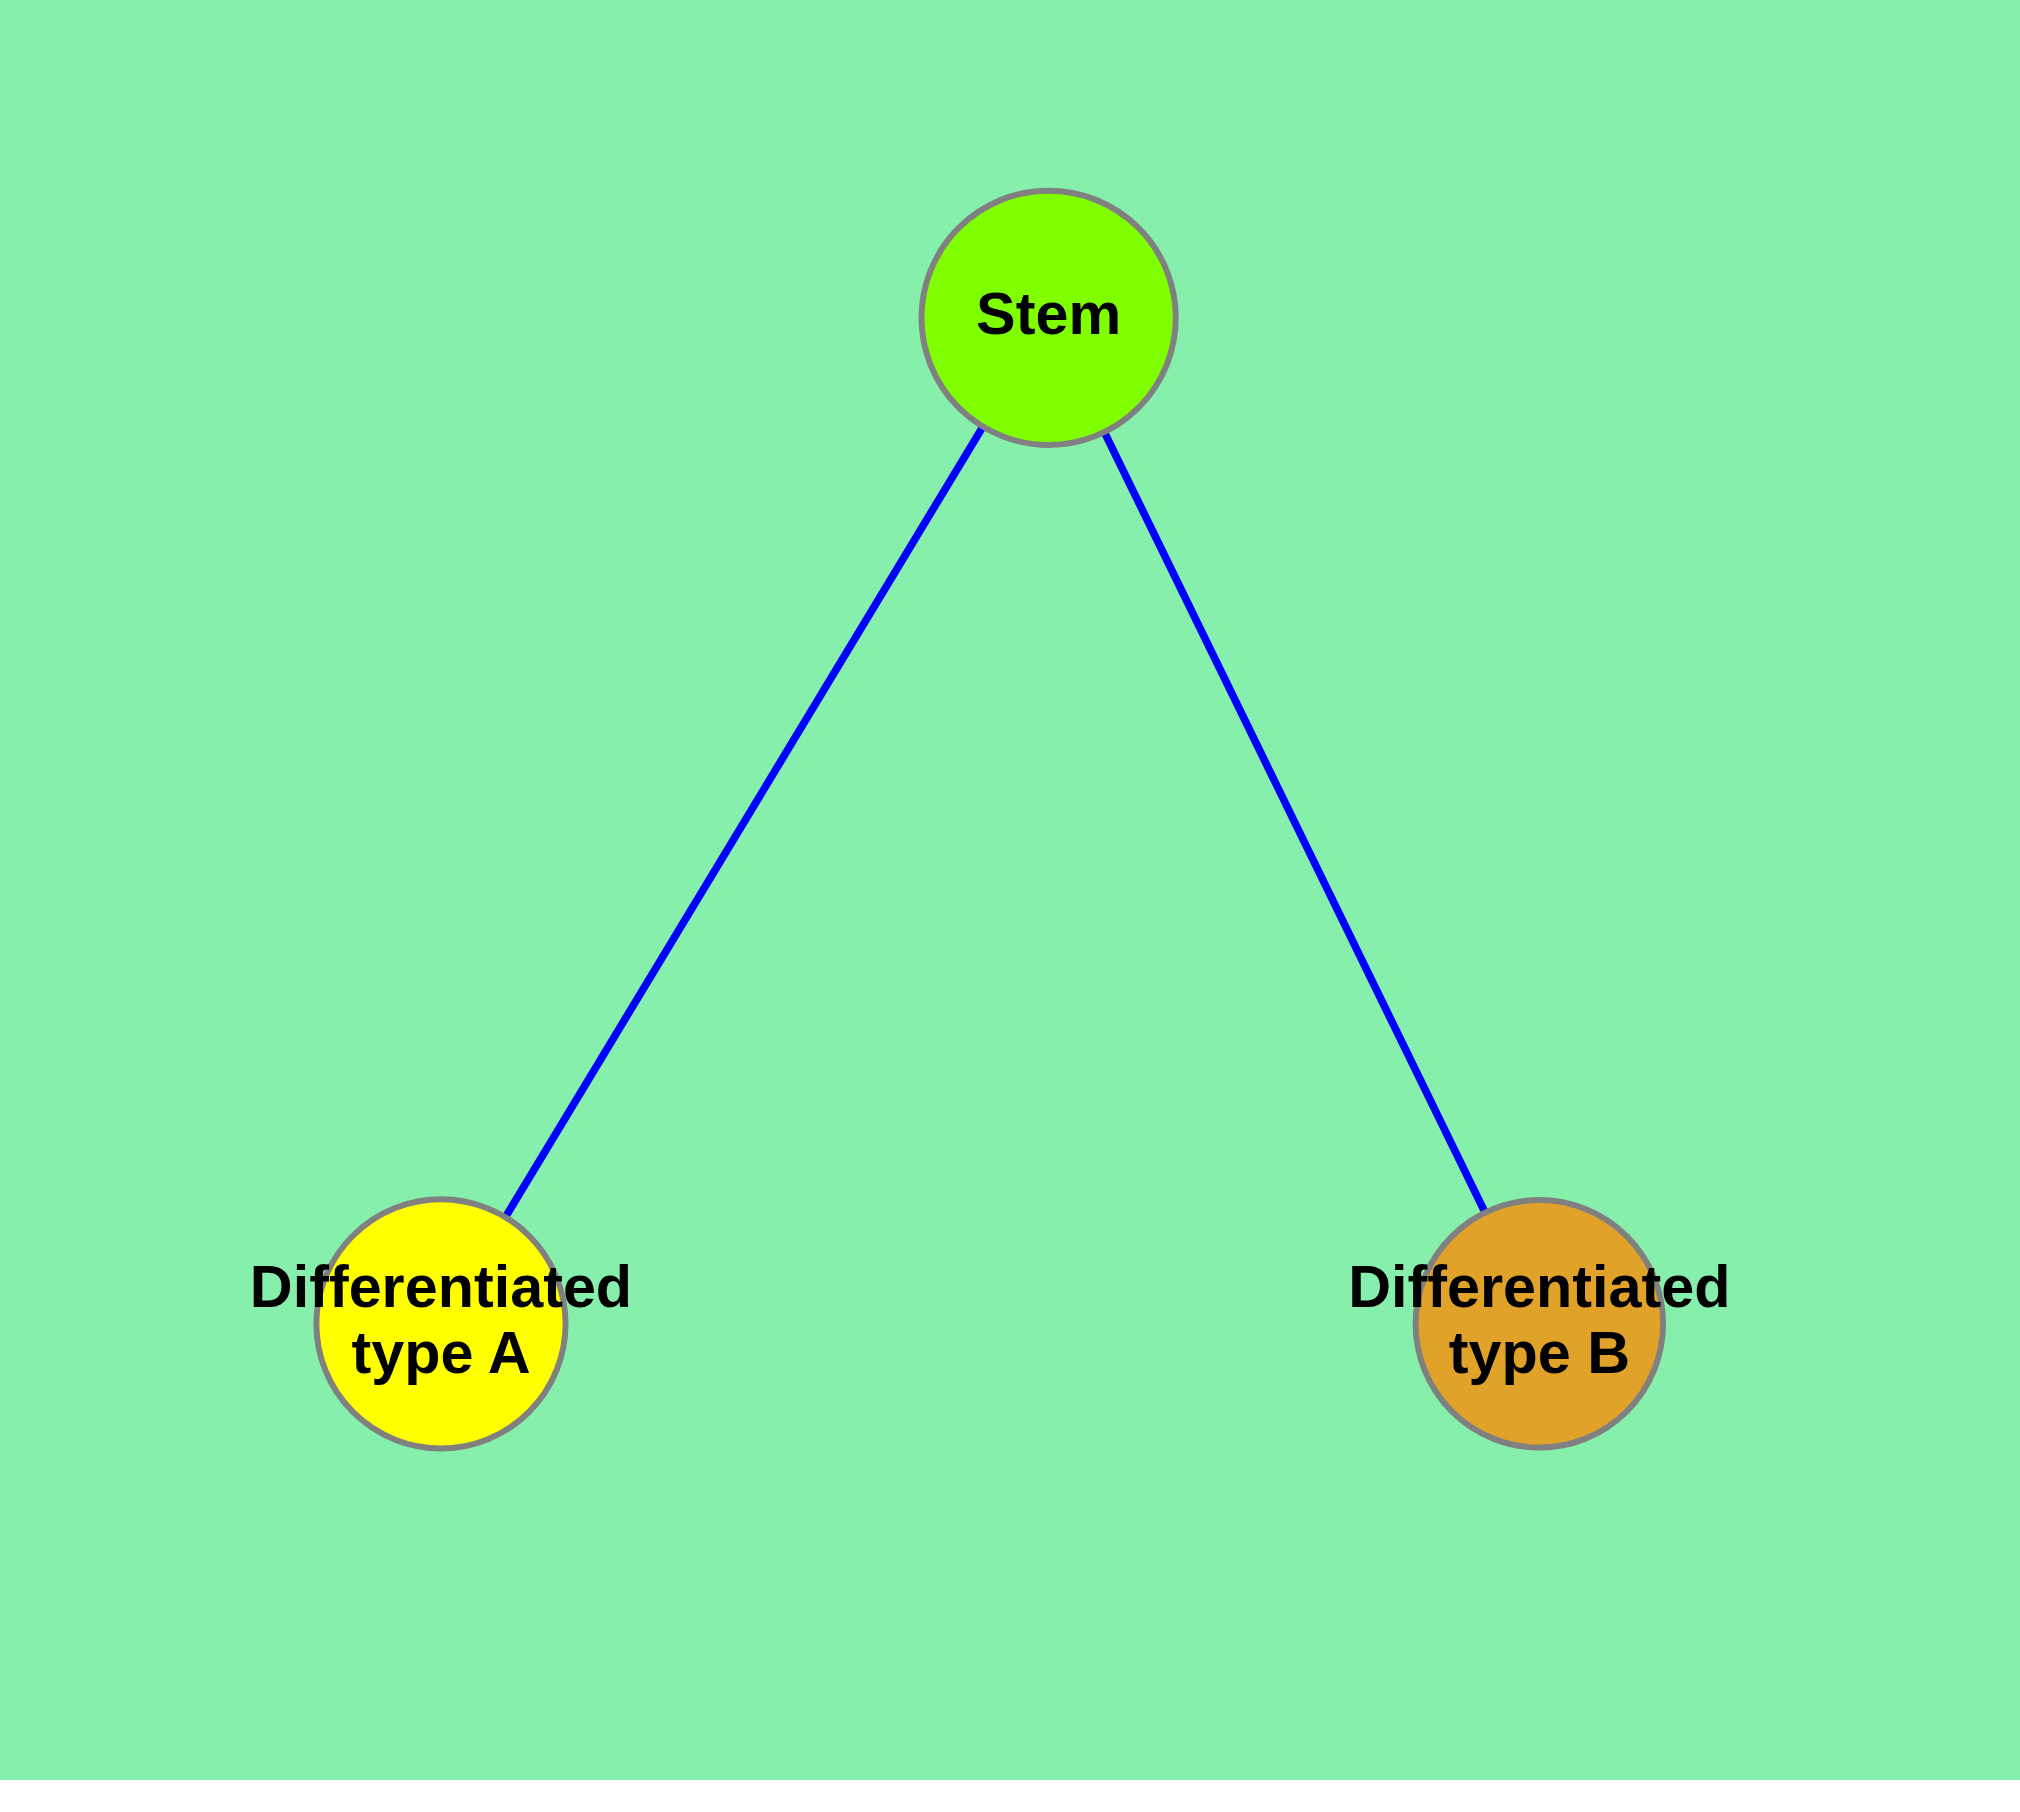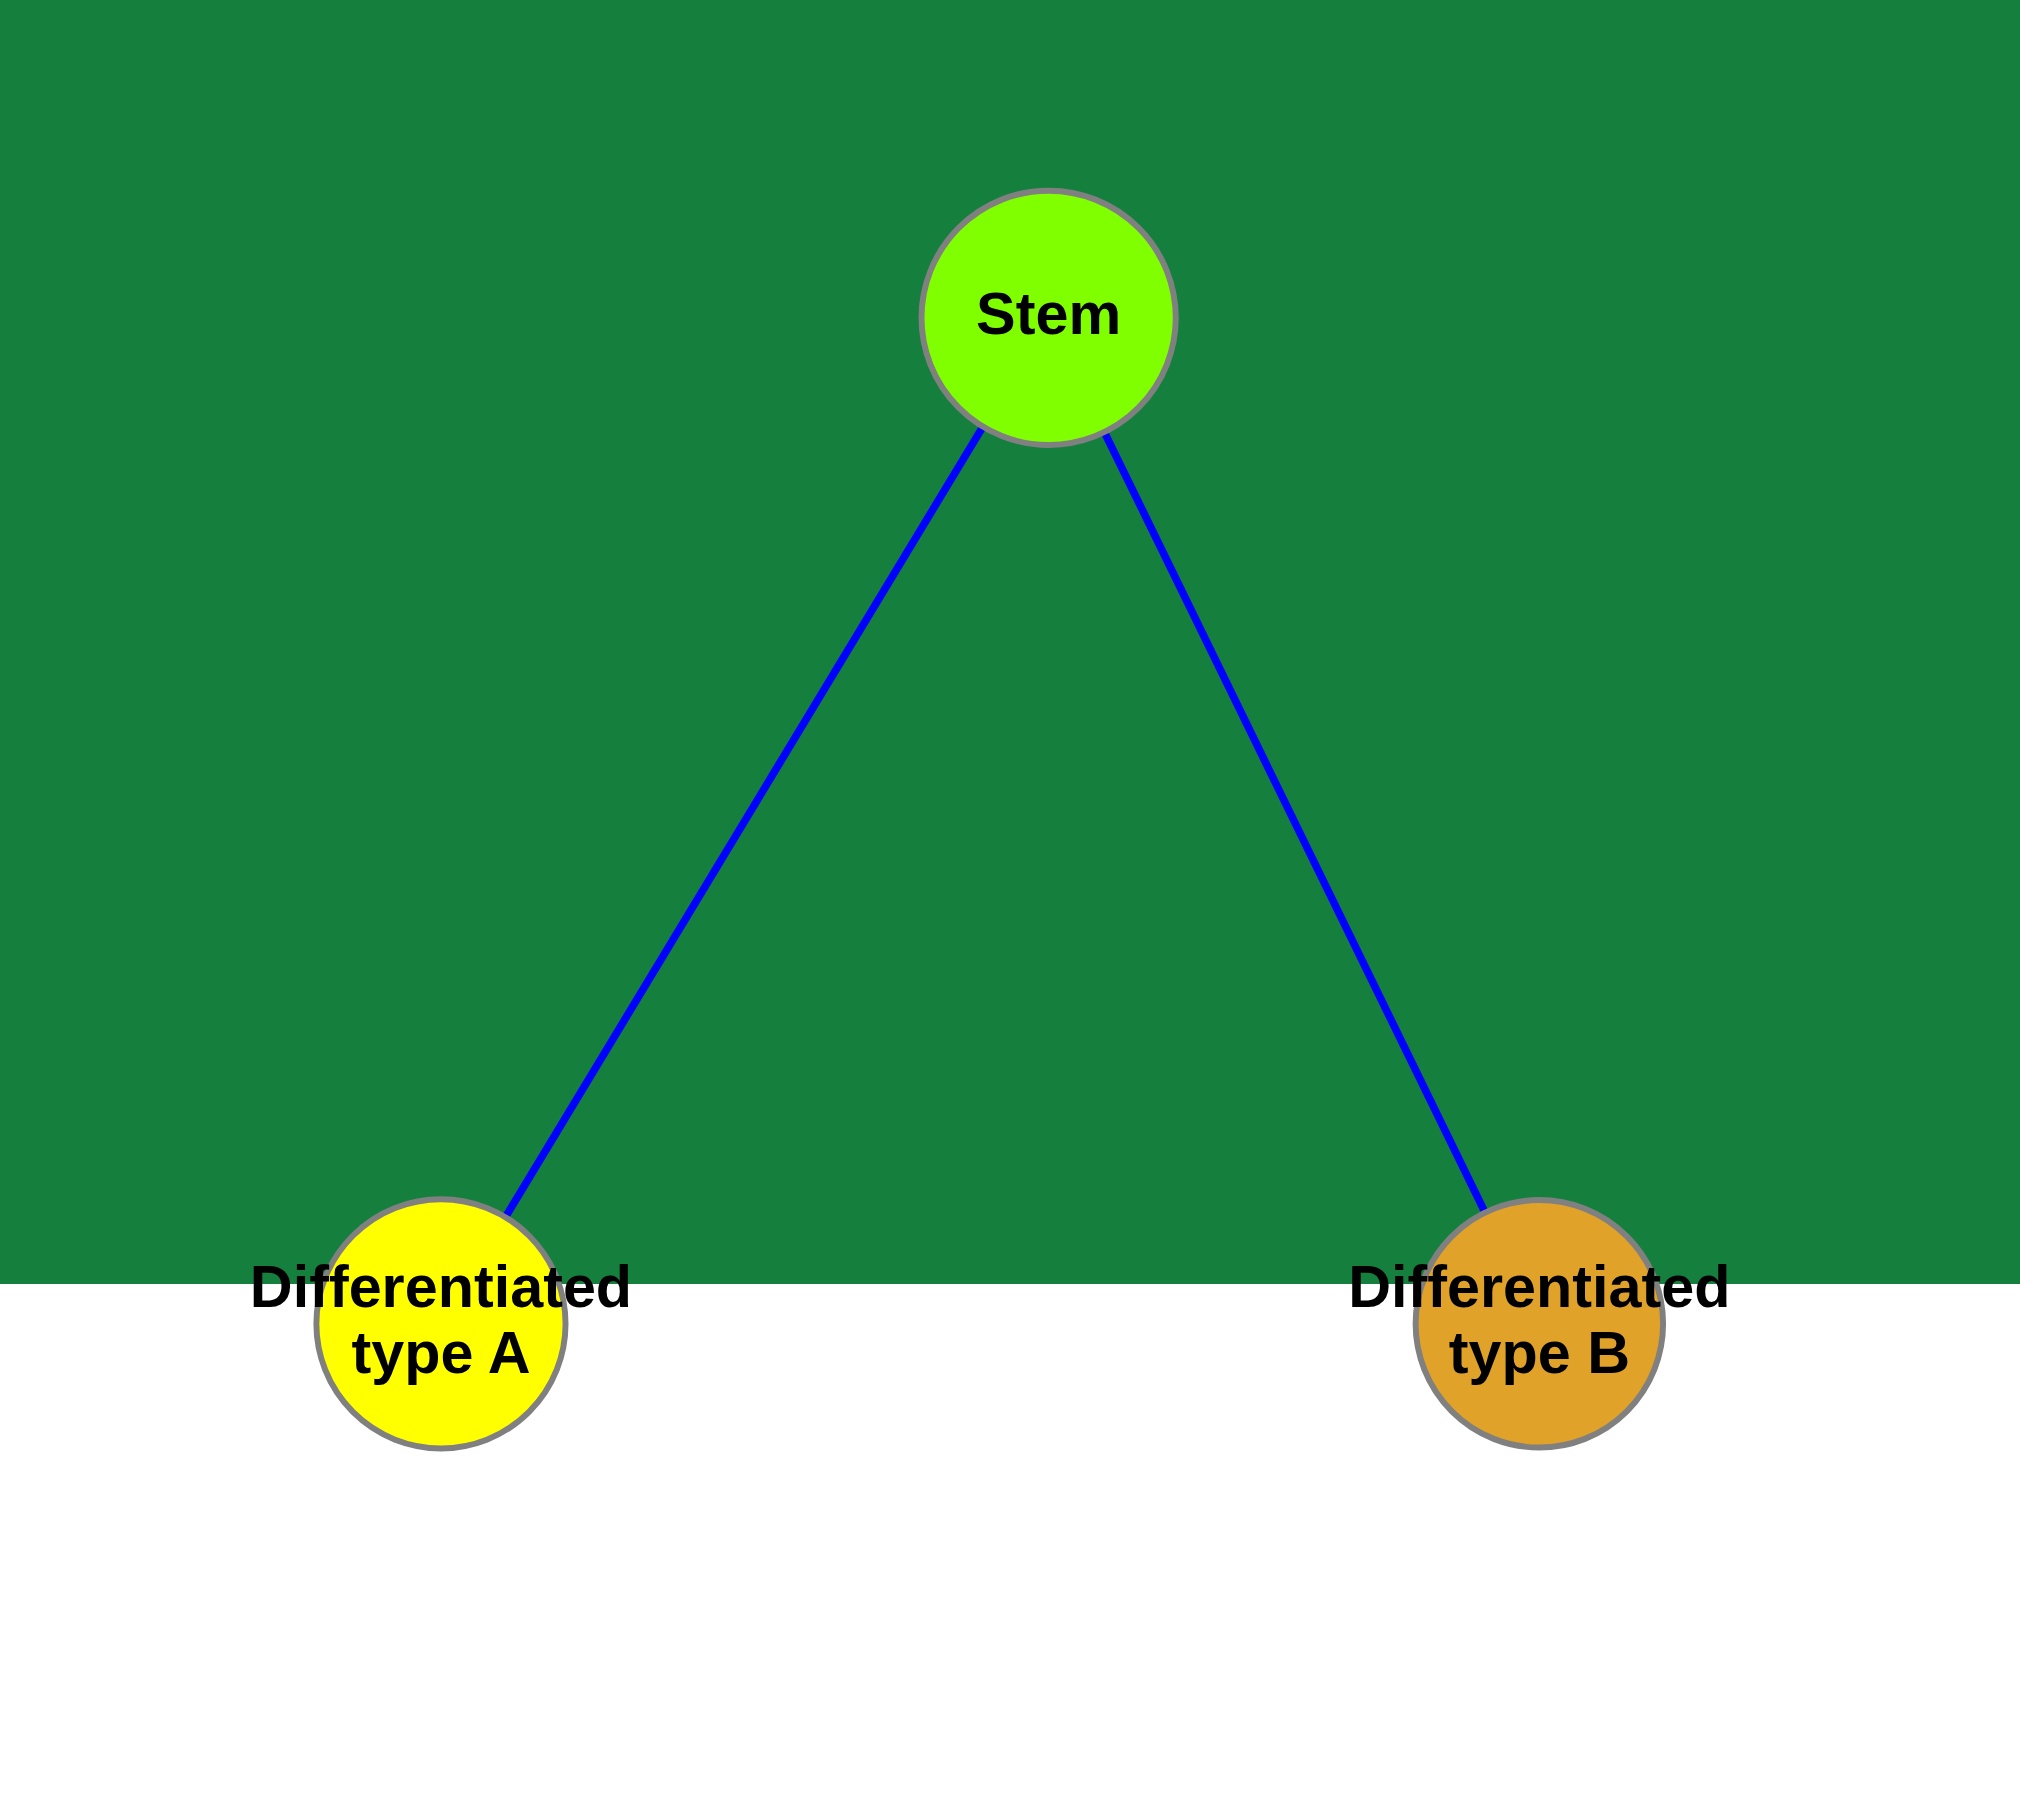--- a/index.html
+++ b/index.html
@@ -9,22 +9,22 @@
   }
   body {
     width: 2021px;
     height: 1812px;
     overflow: hidden;
     font-family: "Liberation Sans", sans-serif;
   }
   #graph-canvas {
     position: relative;
     width: 2021px;
-    height: 1284px;
-    background: #15803d;
+    height: 1780px;
+    background: #86efac;
   }
   #graph-svg {
     position: absolute;
     top: 0;
     left: 0;
     width: 2021px;
     height: 1812px;
     display: block;
   }
   .node-label {

